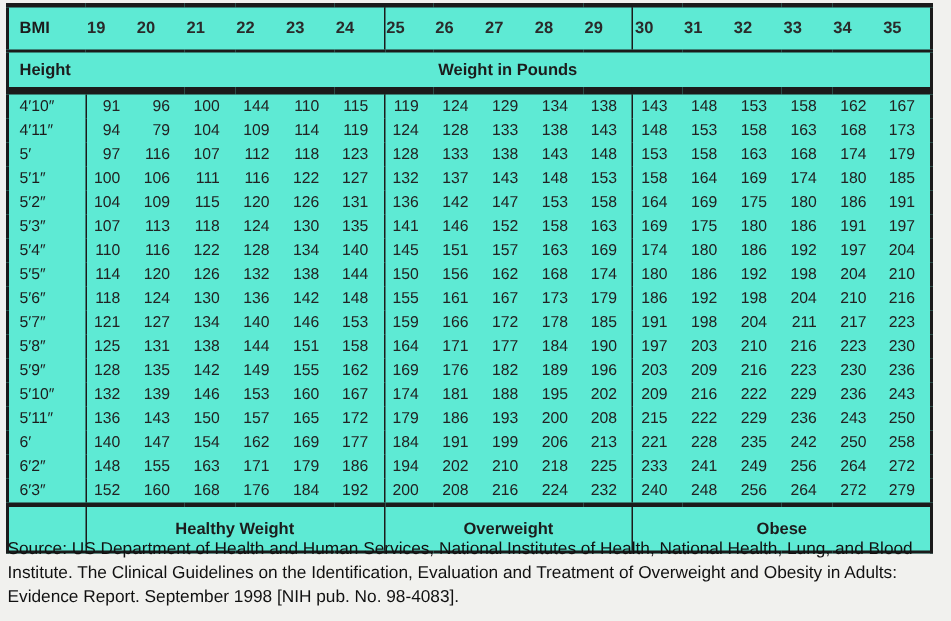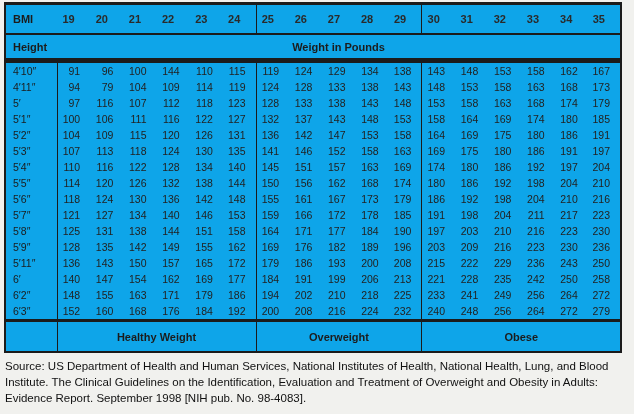--- a/index.html
+++ b/index.html
@@ -9,35 +9,35 @@
     font-family:"Liberation Sans", sans-serif;
     color:#1c1c1c;
     overflow:hidden;
   }
   .page{width:634px;height:414px;position:relative;}
   table.bmi-table{
     position:absolute;left:4px;top:2px;
     width:618px;
     table-layout:fixed;
     border-collapse:collapse;
-    background:#0ea5e9;
+    background:#5eead4;
     border:2px solid #1b1b1b;
     border-top-width:3px;
   }
   col.c-h{width:52px;}
   th,td{margin:0;white-space:nowrap;overflow:hidden;}
   
   tr.bmi-row th{
     height:26px;
     border-bottom:2px solid #1b1b1b;
     font-size:11px;font-weight:bold;
     vertical-align:middle;
   }
   tr.bmi-row th.lbl{text-align:left;padding-left:7px;}
-  tr.bmi-row th.num{text-align:center;padding-right:11px;font-weight:600;color:#2a2a2a;}
+  tr.bmi-row th.num{text-align:left;padding-right:11px;font-weight:600;color:#2a2a2a;}
   
   tr.sub-row th{
     height:21px;
     border-bottom:5px solid #1b1b1b;
     font-size:11px;font-weight:bold;
     vertical-align:middle;
   }
   tr.sub-row th.lbl{text-align:left;padding-left:7px;}
   tr.sub-row th.wip{text-align:center;}
   
@@ -341,20 +341,40 @@
           <td class="num">189</td>
           <td class="num">196</td>
           <td class="num gs">203</td>
           <td class="num">209</td>
           <td class="num">216</td>
           <td class="num">223</td>
           <td class="num">230</td>
           <td class="num">236</td>
         </tr>
         <tr>
+          <td class="c-height">5′10″</td>
+          <td class="num">132</td>
+          <td class="num">139</td>
+          <td class="num">146</td>
+          <td class="num">153</td>
+          <td class="num">160</td>
+          <td class="num">167</td>
+          <td class="num gs">174</td>
+          <td class="num">181</td>
+          <td class="num">188</td>
+          <td class="num">195</td>
+          <td class="num">202</td>
+          <td class="num gs">209</td>
+          <td class="num">216</td>
+          <td class="num">222</td>
+          <td class="num">229</td>
+          <td class="num">236</td>
+          <td class="num">243</td>
+        </tr>
+        <tr>
           <td class="c-height">5′11″</td>
           <td class="num">136</td>
           <td class="num">143</td>
           <td class="num">150</td>
           <td class="num">157</td>
           <td class="num">165</td>
           <td class="num">172</td>
           <td class="num gs">179</td>
           <td class="num">186</td>
           <td class="num">193</td>

